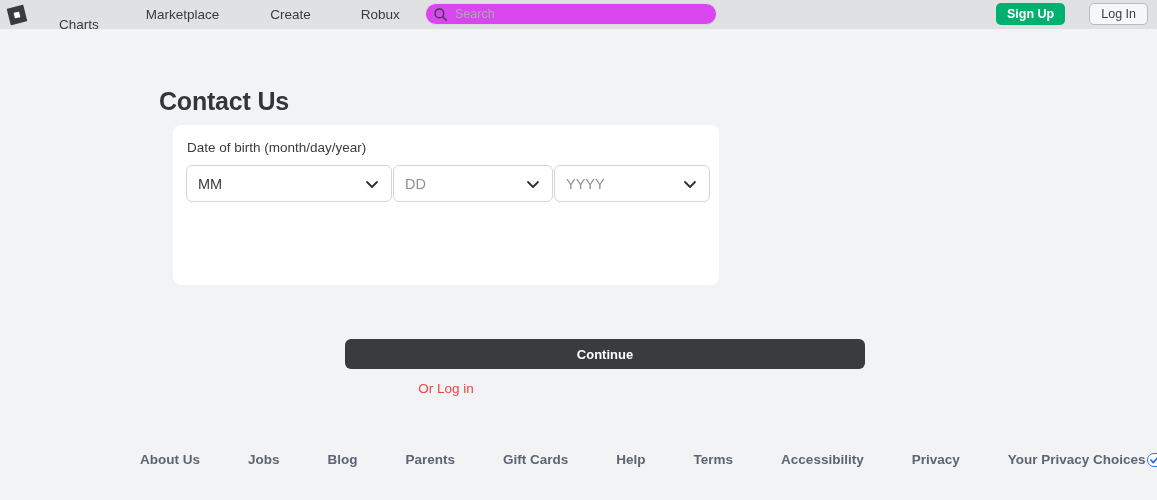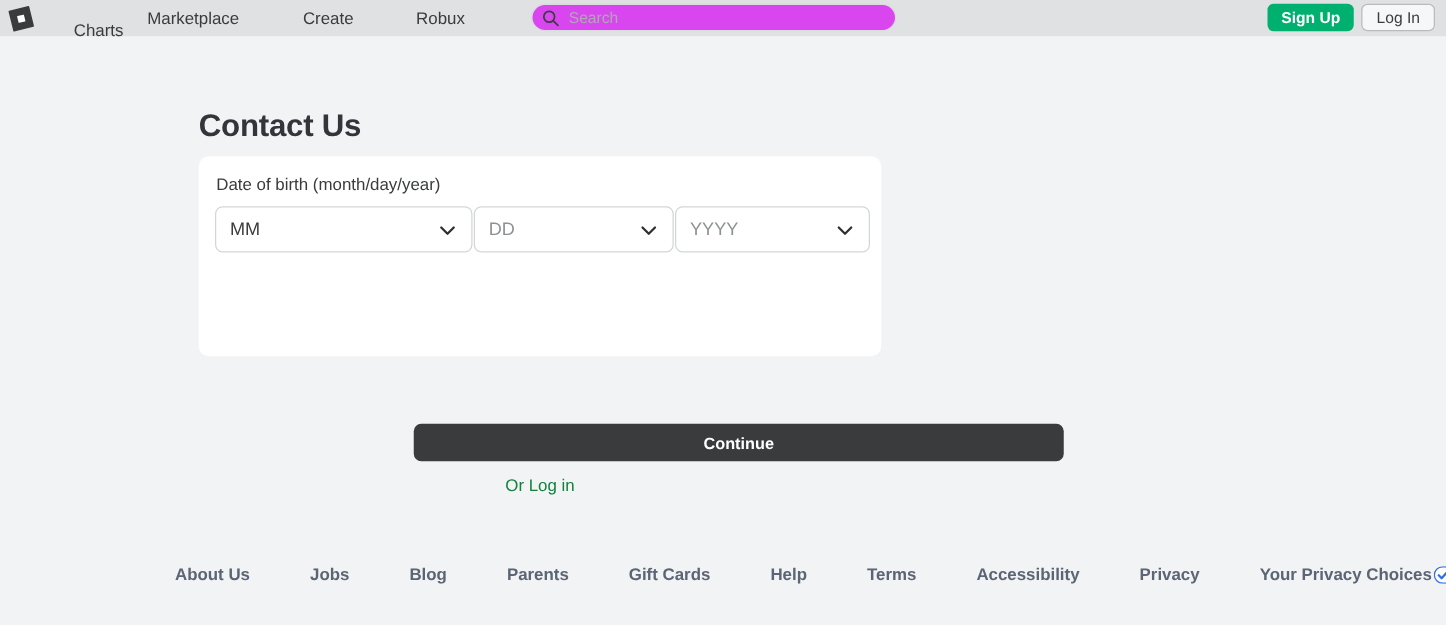--- a/index.html
+++ b/index.html
@@ -33,21 +33,21 @@
   }
   .nav-item {
     font-size: 13.5px;
     color: #393b3d;
     text-decoration: none;
     padding: 0 0;
     white-space: nowrap;
     cursor: pointer;
   }
   .nav-item.charts      { margin-left: 25px; margin-top: 20px; }
-  .nav-item.marketplace { margin-left: 19px; }
+  .nav-item.marketplace { margin-left: 47px; }
   .nav-item.create      { margin-left: 51px; }
   .nav-item.robux       { margin-left: 50px; }
 
   .search-wrap {
     position: absolute; left: 425px; top: 3px;
     width: 292px; height: 22px;
     background: #d946ef;
     border: 1px solid #d9dbdd;
     border-radius: 11px;
     display: flex; align-items: center;
@@ -58,21 +58,21 @@
     border: none; outline: none; background: transparent;
     font-family: "Liberation Sans", sans-serif;
     font-size: 12.5px; color: #2e2f31;
     margin-left: 7px; width: 240px; height: 18px;
     padding: 0;
   }
   .search-input::placeholder { color: #a9abad; }
 
   .auth {
     position: absolute; right: 9px; top: 3px;
-    display: flex; align-items: center; gap: 6px;
+    display: flex; align-items: center; gap: 24px;
   }
   .btn-signup {
     background: #00b06f; color: #ffffff;
     font-size: 12.5px; font-weight: bold;
     border: none; border-radius: 5px;
     height: 22px; padding: 0 11px;
     cursor: pointer;
     font-family: "Liberation Sans", sans-serif;
     line-height: 22px;
   }
@@ -89,21 +89,21 @@
   
   .page-title {
     position: absolute; left: 159px; top: 70px;
     font-size: 25px; font-weight: bold;
     color: #32353a;
     letter-spacing: -0.2px;
   }
 
   
   .card {
-    position: absolute; left: 159px; top: 125px;
+    position: absolute; left: 173px; top: 125px;
     width: 546px; height: 160px;
     background: #ffffff;
     border-radius: 8px;
     text-decoration: underline;
   }
   .card-label {
     position: absolute; left: 14px; top: 15px;
     font-size: 13.5px; color: #393b3d;
   }
   .dob-row {
@@ -142,21 +142,21 @@
     color: #ffffff;
     font-size: 13px; font-weight: bold;
     border: none; border-radius: 6px;
     cursor: pointer;
     font-family: "Liberation Sans", sans-serif;
   }
   .link-login {
     position: absolute; left: 0; top: 256px; width: 546px;
     text-align: center;
     font-size: 13.5px;
-    color: #15803d;
+    color: #ef4444;
     text-decoration: none;
     cursor: pointer;
   }
 
   
   .footer {
     position: absolute; left: 0; top: 452px;
     width: 1157px;
     display: flex; align-items: center;
     padding-left: 140px;

